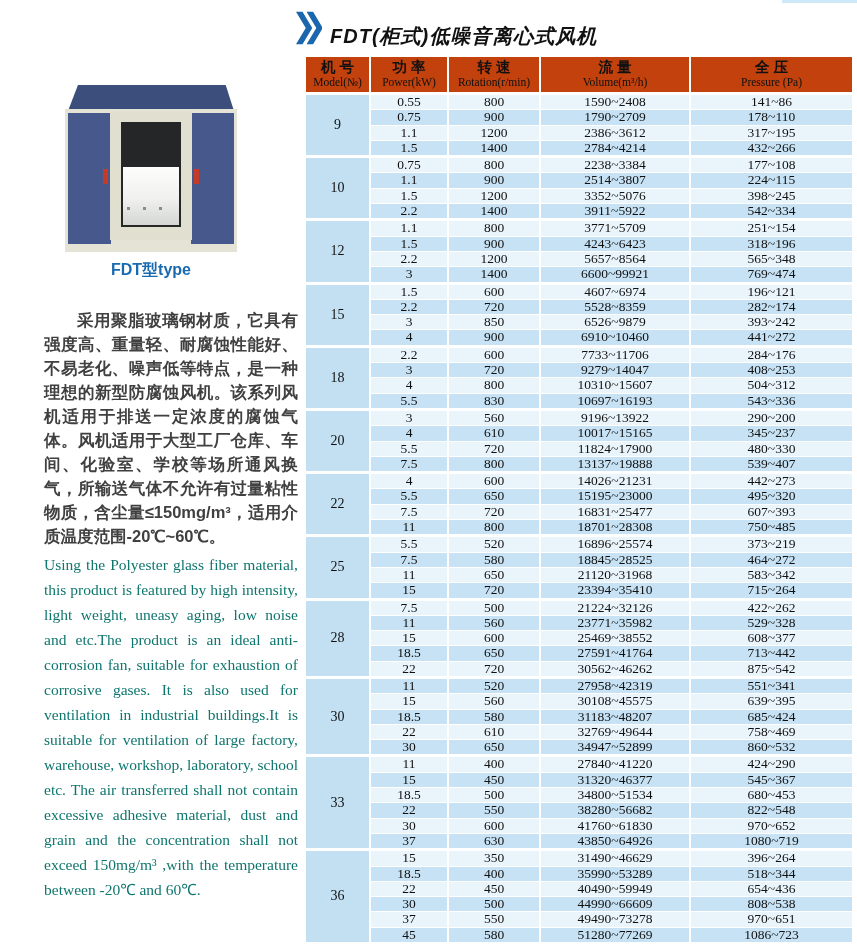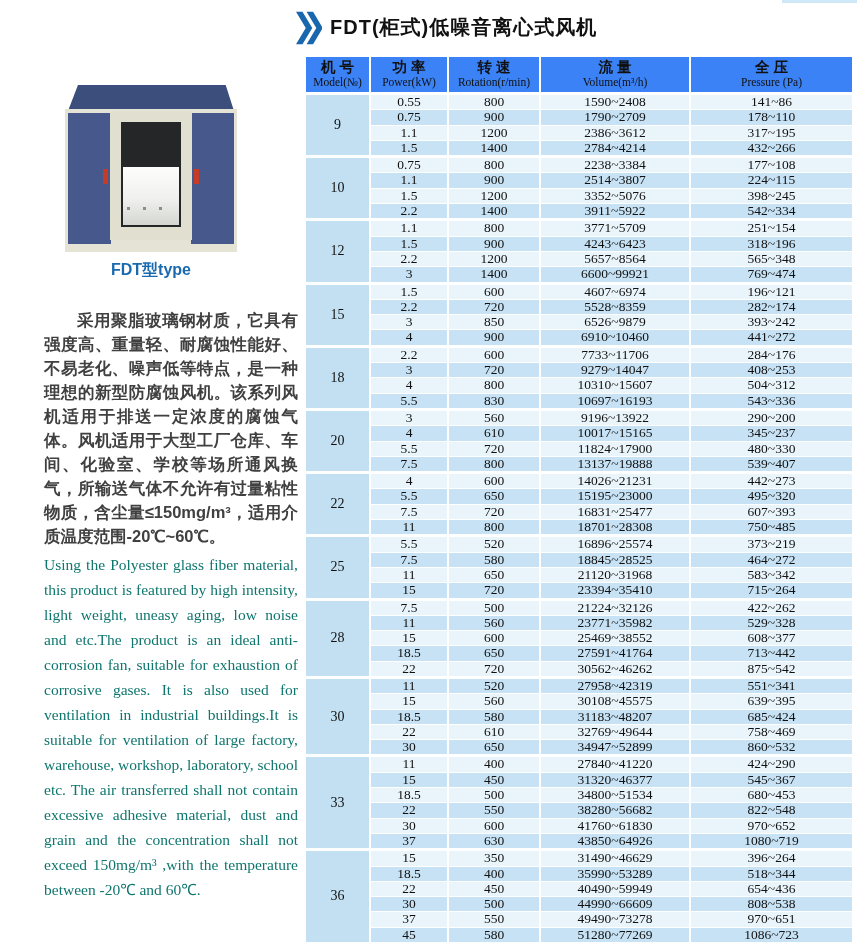--- a/index.html
+++ b/index.html
@@ -4,21 +4,21 @@
 <style>
   html,body{margin:0;padding:0;}
   body{
     width:857px;height:950px;position:relative;background:#ffffff;
     font-family:"Liberation Sans",sans-serif;overflow:hidden;
   }
   
   .top-right-line{position:absolute;top:0;right:0;width:75px;height:3px;background:#cfe8f7;}
 
   
-  .header{position:absolute;left:296px;top:5px;display:flex;align-items:center;}
+  .header{position:absolute;left:296px;top:5px;display:flex;align-items:flex-end;font-style:italic;}
   .chevron{width:26px;height:40px;margin-right:8px;margin-top:3px;flex:0 0 auto;}
   .title-cn{font-size:20px;font-weight:bold;color:#111;letter-spacing:1px;line-height:24px;}
   .title-en{font-family:"Liberation Serif",serif;font-size:15.5px;font-weight:bold;color:#1a6ab0;line-height:19px;}
 
   
   .fan-photo{position:absolute;left:65px;top:85px;width:172px;height:167px;}
   .fan-top{position:absolute;left:3px;top:0;width:166px;height:26px;background:#3c4e7b;
     clip-path:polygon(6% 0,95% 0,100% 100%,0 100%);}
   .fan-front{position:absolute;left:0;top:24px;width:172px;height:143px;background:#e4e3d5;}
   .fan-panel-left{position:absolute;left:3px;top:4px;width:43px;height:131px;background:#47598c;}
@@ -39,21 +39,21 @@
     text-align:justify;text-indent:2em;}
   .en-desc{position:absolute;left:44px;top:552px;width:254px;
     font-family:"Liberation Serif",serif;font-size:15.5px;color:#0f766e;
     line-height:25px;text-align:justify;}
 
   
   .spec-table-wrap{position:absolute;left:304px;top:57px;width:547px;}
   table.spec{width:100%;border-collapse:collapse;table-layout:fixed;}
   col.c-model{width:65px;}col.c-power{width:78px;}col.c-rot{width:92px;}
   col.c-vol{width:150px;}col.c-press{width:162px;}
-  th{background:#3b82f6;padding:2px 0 3px 0;border-left:2px solid #fff;border-bottom:3px solid #fff;vertical-align:middle;}
+  th{background:#c2410c;padding:2px 0 3px 0;border-left:2px solid #fff;border-bottom:3px solid #fff;vertical-align:middle;}
   .th-cn{font-size:14.5px;font-weight:bold;color:#111;line-height:17px;}
   .th-en{font-family:Liberation Serif, serif;font-size:11.5px;font-weight:normal;color:#111;line-height:13px;}
   td{text-align:center;vertical-align:middle;padding:0;height:14.3px;line-height:14.3px;
      font-family:"Liberation Serif",serif;font-size:13.5px;color:#111;
      border-left:2px solid #fff;border-top:1px solid #fff;}
   tr.stripe-light td{background:#e9f4fb;}
   tr.stripe-dark td{background:#c6e2f4;}
   td.model-cell{background:#c2e0f2 !important;font-size:14px;}
   tr.group-start td{border-top:3px solid #fff;}
 </style>

